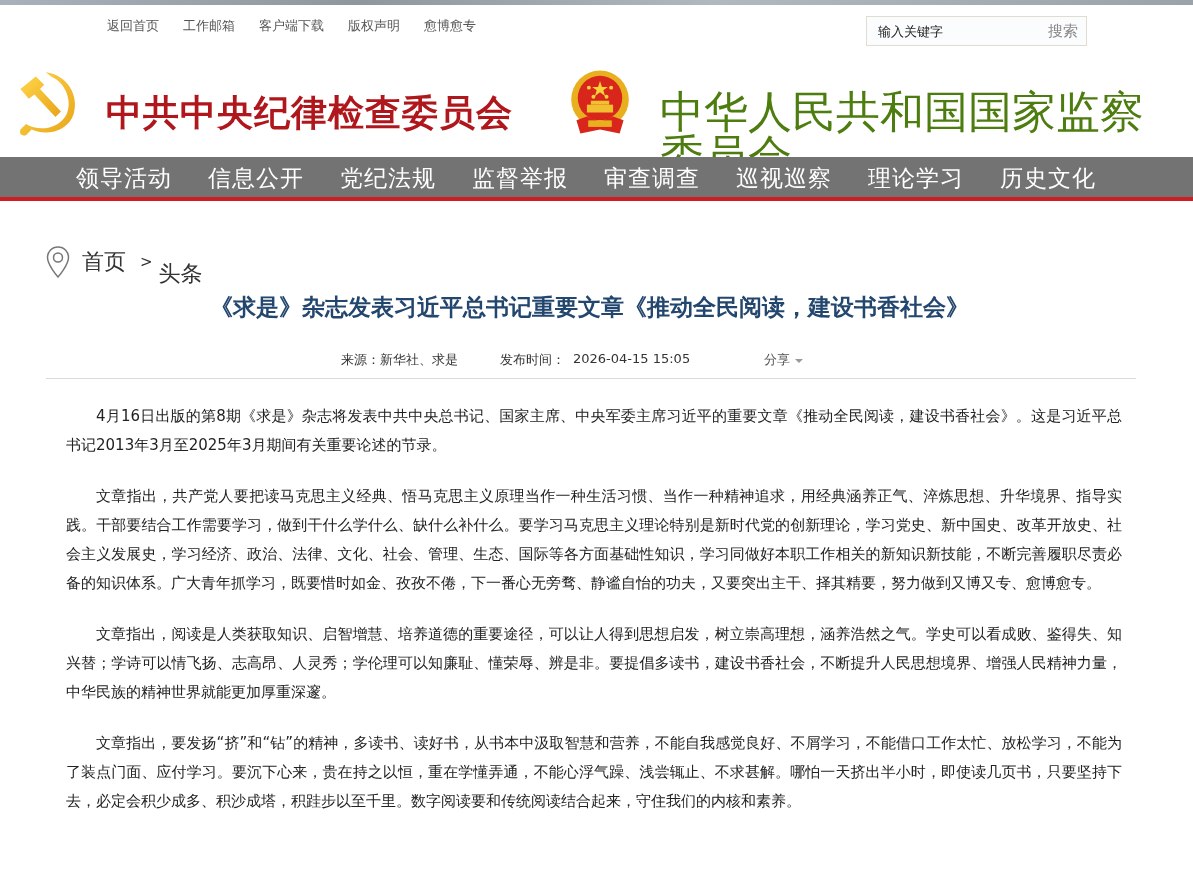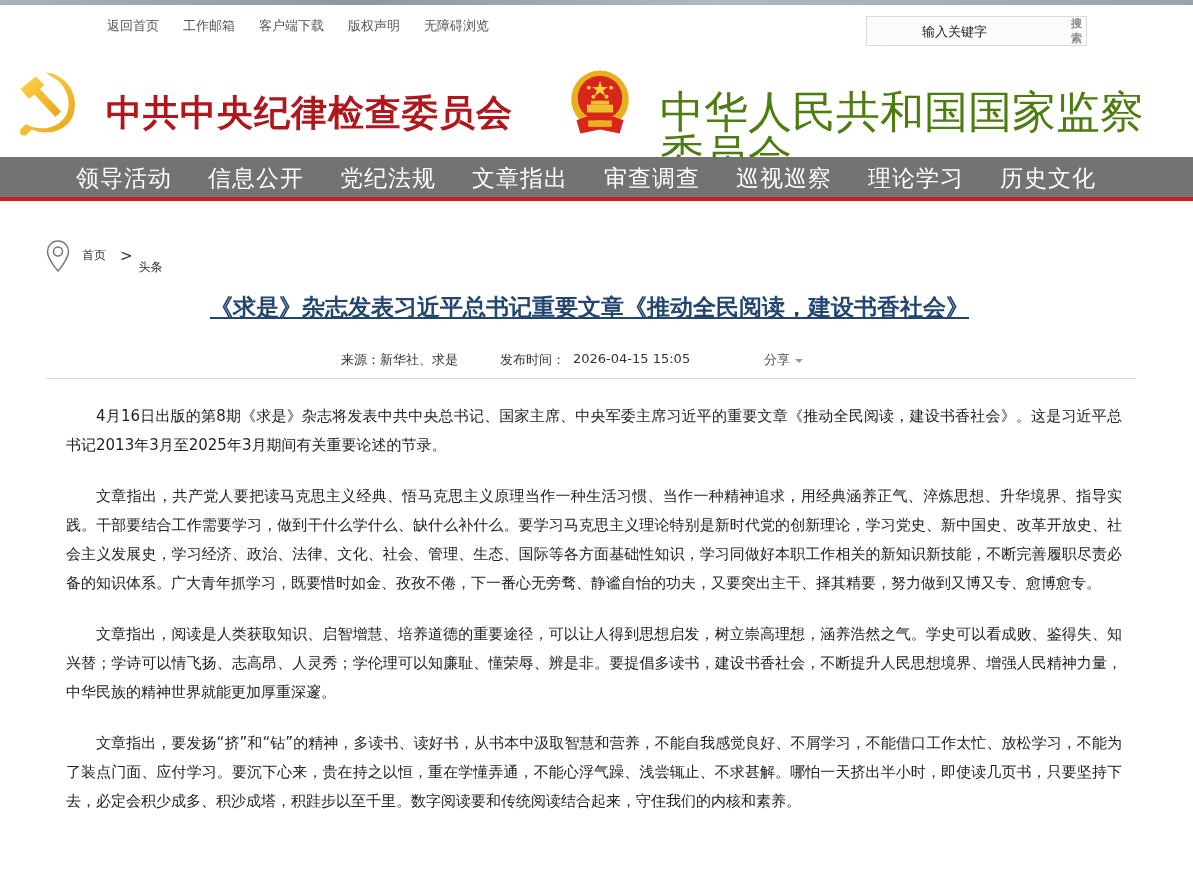--- a/index.html
+++ b/index.html
@@ -6,46 +6,46 @@
   html, body { width: 1193px; height: 870px; overflow: hidden; background: #ffffff; }
   body { font-family: "DejaVu Sans", "Liberation Sans", sans-serif; color: #333; position: relative; }
 
   .browser-bar { position: absolute; left: 0; top: 0; width: 1193px; height: 5px;
     background: linear-gradient(to right, #a9b2ba, #8e969e 30%, #b0b8c0 60%, #9aa2aa); }
 
   .top-links { position: absolute; left: 107px; top: 17px; display: flex; gap: 0; justify-content: space-between; }
   .top-links a { font-size: 13px; color: #555; text-decoration: none; margin-right: 24px; line-height: 18px; }
 
   .search-box { position: absolute; left: 866px; top: 16px; width: 221px; height: 30px;
-    border: 1px solid #e0dcd2; background: #fbfcfd; display: flex; align-items: center; padding-left: 44px; }
+    border: 1px solid #e0dcd2; background: #fbfcfd; display: flex; align-items: center; }
   .search-box input { border: none; outline: none; background: transparent; font-size: 13px;
     color: #222; width: 160px; padding-left: 11px; font-family: "DejaVu Sans", sans-serif; }
   .search-box input::placeholder { color: #222; }
-  .search-box .search-btn { font-size: 11px; color: #888; margin-left: auto; margin-right: 8px; cursor: pointer; font-weight: bold; }
+  .search-box .search-btn { font-size: 15px; color: #888; margin-left: auto; margin-right: 8px; cursor: pointer; }
 
   .logo-area { position: absolute; top: 60px; left: 0; width: 1151px; height: 95px; }
   .party-emblem { position: absolute; left: 12px; top: 8px; width: 70px; height: 70px; }
   .title-left { position: absolute; left: 106px; top: 30px; font-family: "DejaVu Serif", "Liberation Serif", serif;
     font-weight: bold; font-size: 36px; color: #b0171c; letter-spacing: 1px; line-height: 44px; }
   .national-emblem { position: absolute; left: 567px; top: 8px; width: 66px; height: 72px; }
   .title-right { position: absolute; left: 660px; top: 30px; font-family: "DejaVu Serif", "Liberation Serif", serif;
     font-weight: normal; font-size: 44px; color: #4d7c0f; letter-spacing: 0px; line-height: 44px; }
 
   .nav { position: absolute; top: 157px; left: 0; width: 1193px; height: 44px; background: #737373;
     border-bottom: 4px solid #cf1d26; display: flex; padding-left: 76px; }
   .nav a { font-family: "DejaVu Serif", "Liberation Serif", serif; color: #fff; font-size: 23px;
     text-decoration: none; line-height: 42px; margin-right: 36px; letter-spacing: 1px; }
 
   .breadcrumb { position: absolute; left: 46px; top: 235px; display: flex; align-items: center; }
   .breadcrumb .pin { width: 24px; height: 32px; margin-right: 12px; }
-  .breadcrumb .crumb { font-size: 12px; color: #333; }
+  .breadcrumb .crumb { font-size: 22px; color: #333; }
   .breadcrumb .sep { font-size: 15px; color: #333; margin: 0 6px 0 14px; }
 
   .article-title { position: absolute; left: 0; top: 292px; width: 1179px; text-align: center;
-    font-size: 23px; font-weight: bold; color: #23466e; letter-spacing: 0px; text-decoration: underline; }
+    font-size: 23px; font-weight: bold; color: #23466e; letter-spacing: 0px; }
 
   .meta { position: absolute; left: 0; top: 351px; width: 1193px; font-size: 13px; color: #333; }
   .meta .source { position: absolute; left: 341px; }
   .meta .time-label { position: absolute; left: 500px; font-family: Liberation Serif, serif; }
   .meta .time-val { position: absolute; left: 573px; }
   .meta .share { position: absolute; left: 764px; color: #555; cursor: pointer; }
   .meta .share .caret { display: inline-block; width: 0; height: 0; border-left: 4px solid transparent;
     border-right: 4px solid transparent; border-top: 4px solid #999; margin-left: 5px; vertical-align: middle; }
 
   .divider { position: absolute; left: 46px; top: 378px; width: 1090px; height: 1px; background: #dcdcdc; }
@@ -57,21 +57,21 @@
 </head>
 <body>
 
 <div class="browser-bar"></div>
 
 <nav class="top-links">
   <a href="#">返回首页</a>
   <a href="#">工作邮箱</a>
   <a href="#">客户端下载</a>
   <a href="#">版权声明</a>
-  <a href="#">无障碍浏览</a>
+  <a href="#">愈博愈专</a>
 </nav>
 
 <div class="search-box">
   <input type="text" placeholder="输入关键字" style="">
   <span class="search-btn">搜索</span>
 </div>
 
 <header class="logo-area">
   <svg class="party-emblem" viewBox="0 0 100 100">
     <defs>
@@ -98,21 +98,21 @@
     <path d="M14 80 L30 74 L50 82 L70 74 L86 80 L80 100 L50 94 L20 100 Z" fill="#d8261c"></path>
     <rect x="32" y="80" width="36" height="10" fill="#e8b01f"></rect>
   </svg>
   <div class="title-right">中华人民共和国国家监察委员会</div>
 </header>
 
 <nav class="nav">
   <a href="#">领导活动</a>
   <a href="#">信息公开</a>
   <a href="#">党纪法规</a>
-  <a href="#">文章指出</a>
+  <a href="#">监督举报</a>
   <a href="#">审查调查</a>
   <a href="#">巡视巡察</a>
   <a href="#">理论学习</a>
   <a href="#">历史文化</a>
 </nav>
 
 <div class="breadcrumb">
   <svg class="pin" viewBox="0 0 24 32">
     <path d="M12 1 C5.5 1 1.5 6 1.5 11.5 C1.5 19 12 31 12 31 C12 31 22.5 19 22.5 11.5 C22.5 6 18.5 1 12 1 Z" fill="none" stroke="#777" stroke-width="1.5"></path>
     <circle cx="12" cy="11.5" r="4.5" fill="none" stroke="#777" stroke-width="1.5"></circle>

